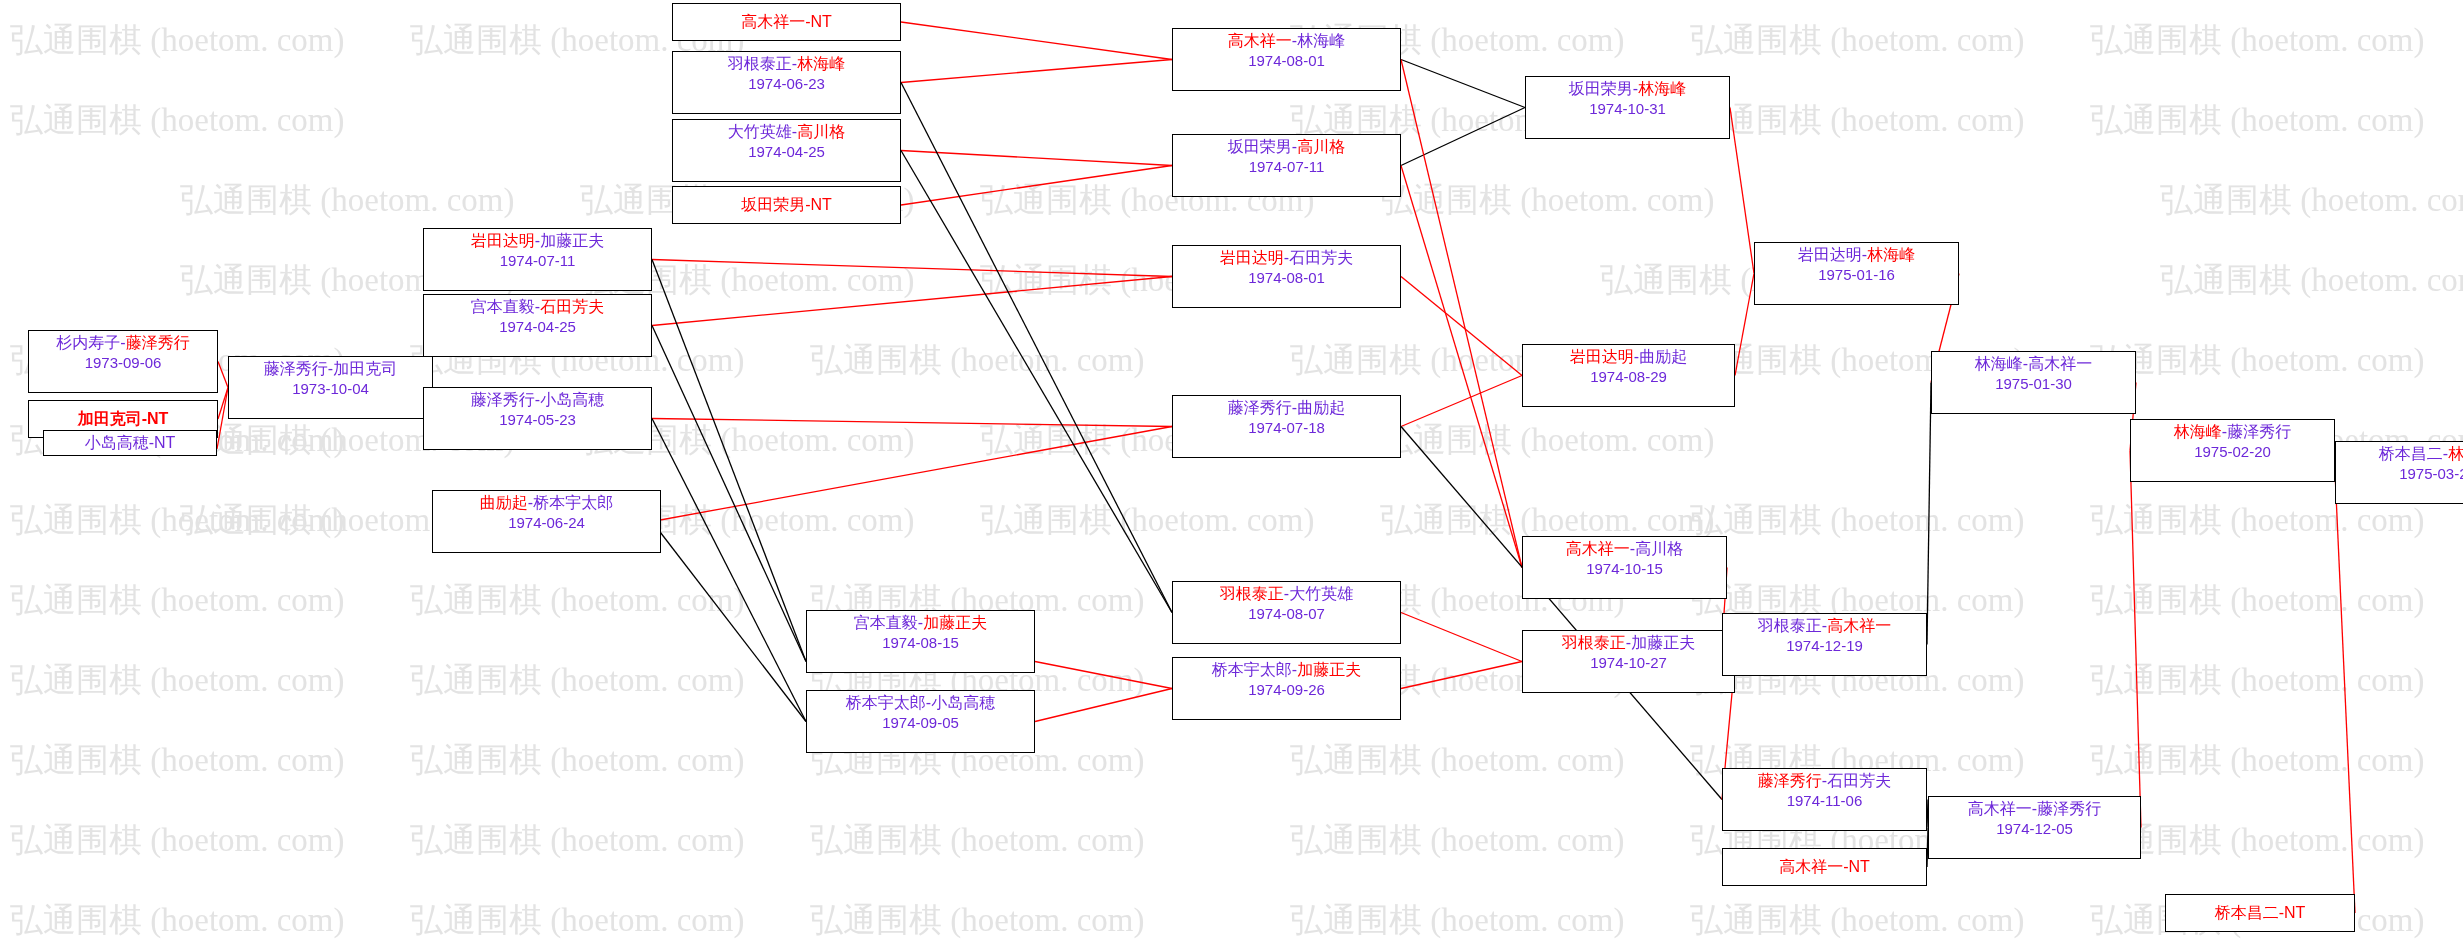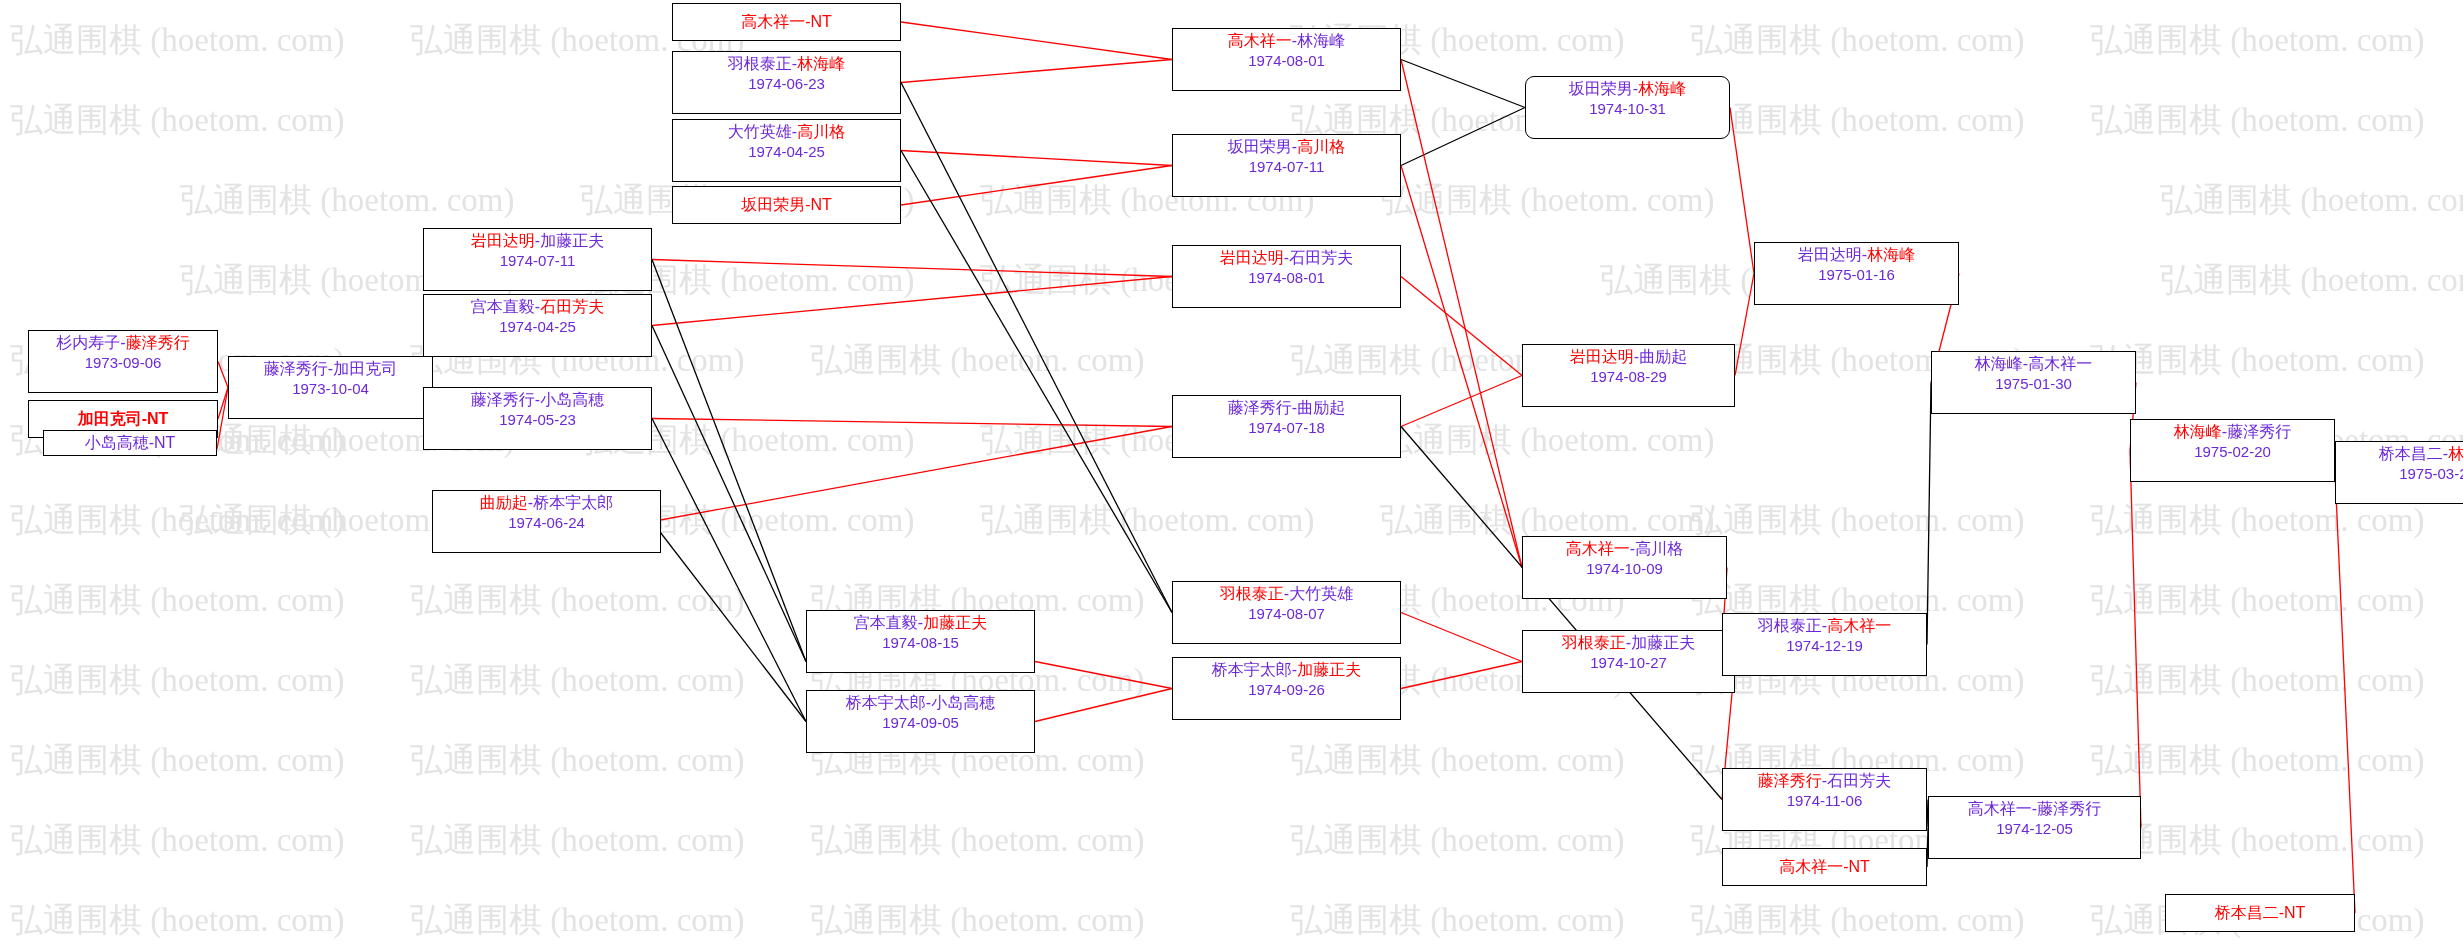--- a/index.html
+++ b/index.html
@@ -249,31 +249,31 @@
         <div class="dt"><span class="k">1974-07-18</span></div>
       </div>
       <div class="node" style="left: 1172px; top: 581px; width: 229px; height: 63px;">
         <div class="ttl"><span class="r">羽根泰正</span><span class="k">-大竹英雄</span></div>
         <div class="dt"><span class="k">1974-08-07</span></div>
       </div>
       <div class="node" style="left: 1172px; top: 657px; width: 229px; height: 63px;">
         <div class="ttl"><span class="k">桥本宇太郎-</span><span class="r">加藤正夫</span></div>
         <div class="dt"><span class="k">1974-09-26</span></div>
       </div>
-      <div class="node" style="left: 1525px; top: 76px; width: 205px; height: 63px; border-radius: 9px;">
+      <div class="node" style="left: 1525px; top: 76px; width: 205px; height: 63px;">
         <div class="ttl"><span class="k">坂田荣男-</span><span class="r">林海峰</span></div>
         <div class="dt"><span class="k">1974-10-31</span></div>
       </div>
       <div class="node" style="left: 1522px; top: 344px; width: 213px; height: 63px;">
         <div class="ttl"><span class="r">岩田达明</span><span class="k">-曲励起</span></div>
         <div class="dt"><span class="k">1974-08-29</span></div>
       </div>
       <div class="node" style="left: 1522px; top: 536px; width: 205px; height: 63px;">
         <div class="ttl"><span class="r">高木祥一</span><span class="k">-高川格</span></div>
-        <div class="dt"><span class="k">1974-10-09</span></div>
+        <div class="dt"><span class="k">1974-10-15</span></div>
       </div>
       <div class="node" style="left: 1522px; top: 630px; width: 213px; height: 63px;">
         <div class="ttl"><span class="r">羽根泰正</span><span class="k">-加藤正夫</span></div>
         <div class="dt"><span class="k">1974-10-27</span></div>
       </div>
       <div class="node" style="left: 1722px; top: 768px; width: 205px; height: 63px;">
         <div class="ttl"><span class="r">藤泽秀行</span><span class="k">-石田芳夫</span></div>
         <div class="dt"><span class="k">1974-11-06</span></div>
       </div>
       <div class="node single" style="left: 1722px; top: 848px; width: 205px; height: 38px;">

